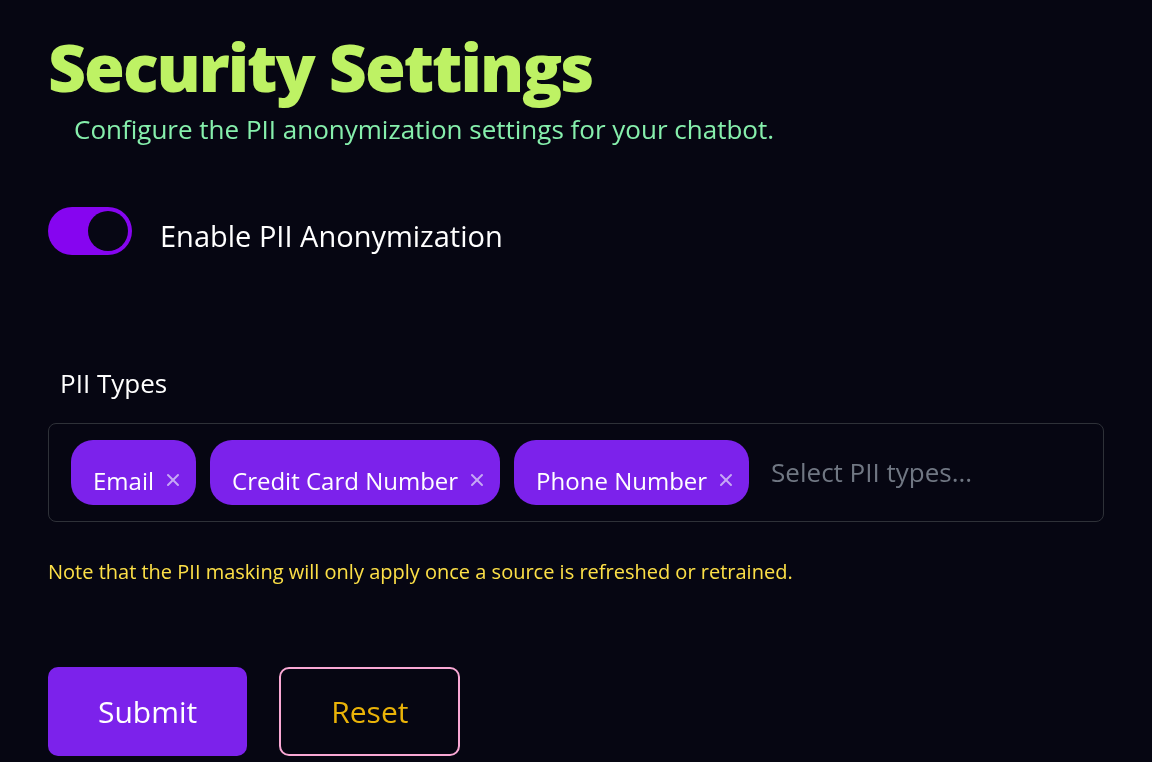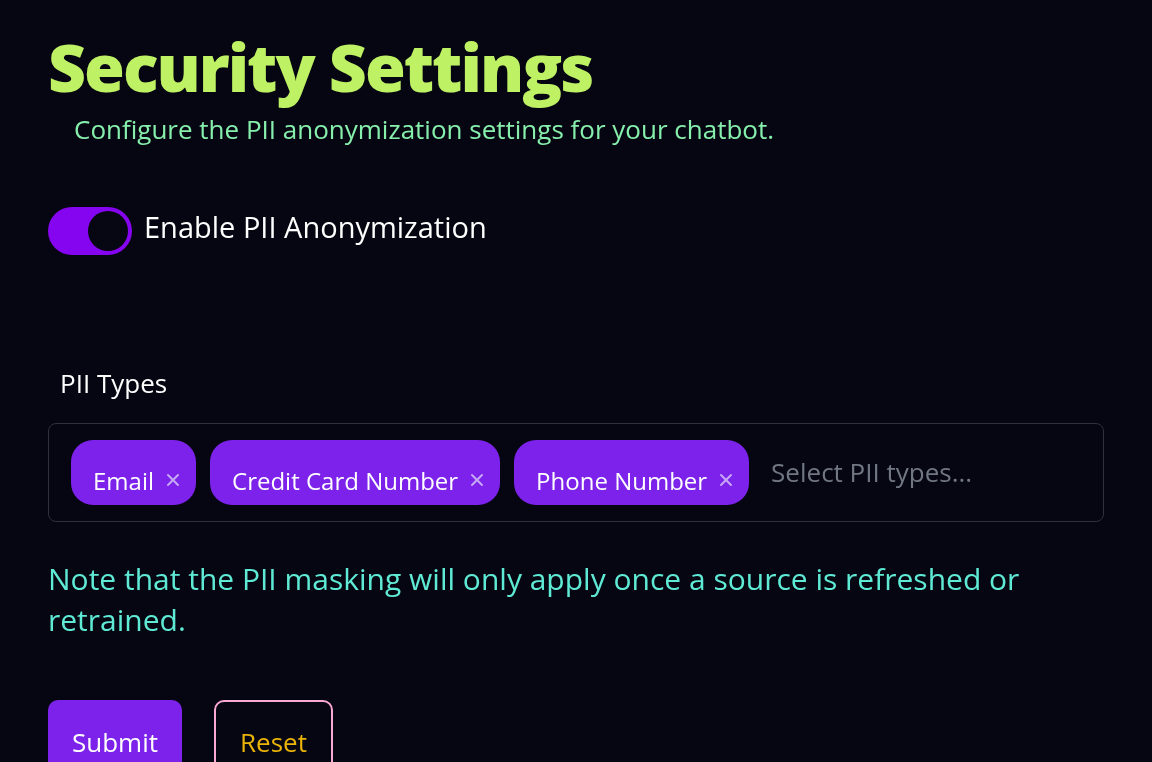--- a/index.html
+++ b/index.html
@@ -26,22 +26,22 @@
     }
     .page-subtitle {
       font-size: 26px;
       color: #86efac;
       font-weight: 400;
       margin-bottom: 60px;
       margin-left: 26px;
     }
     .toggle-row {
       display: flex;
-      align-items: flex-start;
-      gap: 12px;
+      align-items: flex-end;
+      gap: 28px;
       margin-bottom: 110px;
     }
     .toggle {
       width: 84px;
       height: 48px;
       background: #8605f0;
       border-radius: 24px;
       position: relative;
       cursor: pointer;
       flex-shrink: 0;
@@ -106,32 +106,32 @@
       font-size: 26px;
       font-family: inherit;
       flex: 1;
       min-width: 200px;
       padding: 4px 8px;
     }
     .multiselect-input::placeholder {
       color: #707783;
     }
     .note {
-      font-size: 30px;
-      color: #5eead4;
-      margin-bottom: 60px;
+      font-size: 20px;
+      color: #fde047;
+      margin-bottom: 82px;
     }
     .button-row {
       display: flex;
       gap: 32px;
     }
     .btn {
-      font-size: 26px;
+      font-size: 30px;
       font-weight: 400;
-      padding: 22px 24px;
+      padding: 22px 50px;
       border-radius: 10px;
       cursor: pointer;
       font-family: inherit;
       border: none;
     }
     .btn-primary {
       background: #7c22eb;
       color: #ffffff;
     }
     .btn-secondary {

